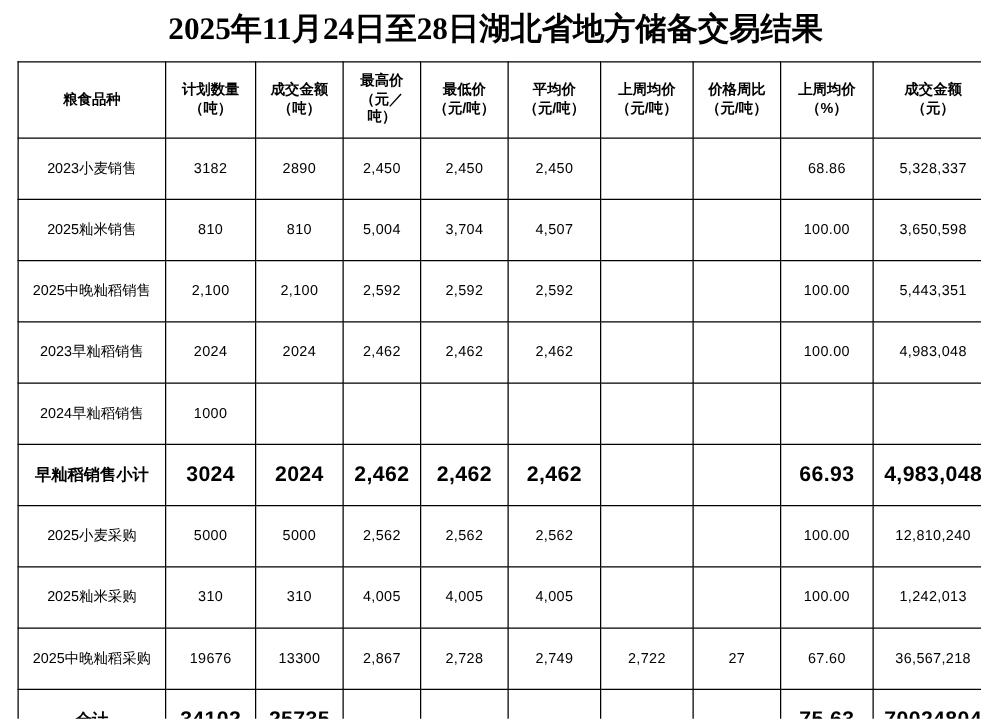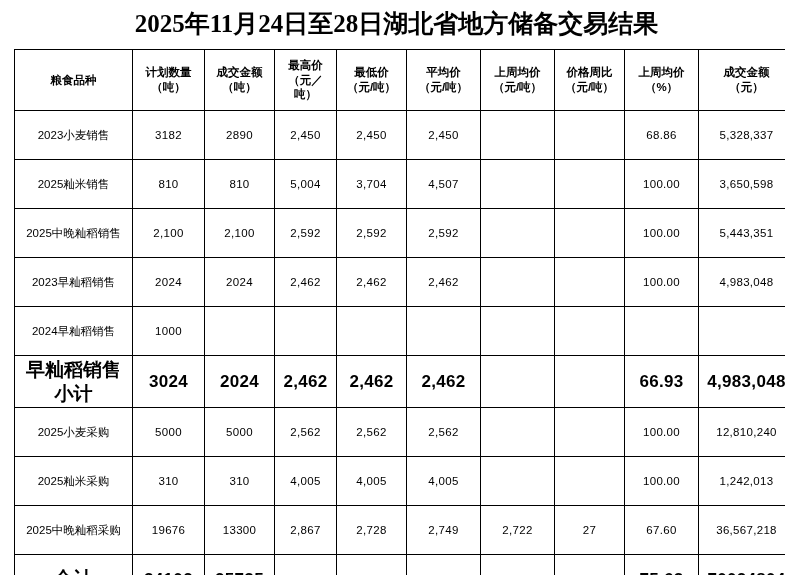--- a/index.html
+++ b/index.html
@@ -60,21 +60,21 @@
     height: 44px;
   }
   tbody tr.bold td {
     font-weight: bold;
     font-size: 17px;
   }
   td.label {
     font-size: 12px;
   }
   tbody tr.bold td.label {
-    font-size: 19px;
+    font-size: 13px;
   }
   td.num {
     font-family: "Liberation Sans", sans-serif;
     letter-spacing: 0.3px;
   }
   .col-0 { width: 118px; }
   .col-1 { width: 72px; }
   .col-2 { width: 70px; }
   .col-3 { width: 62px; }
   .col-4 { width: 70px; }

